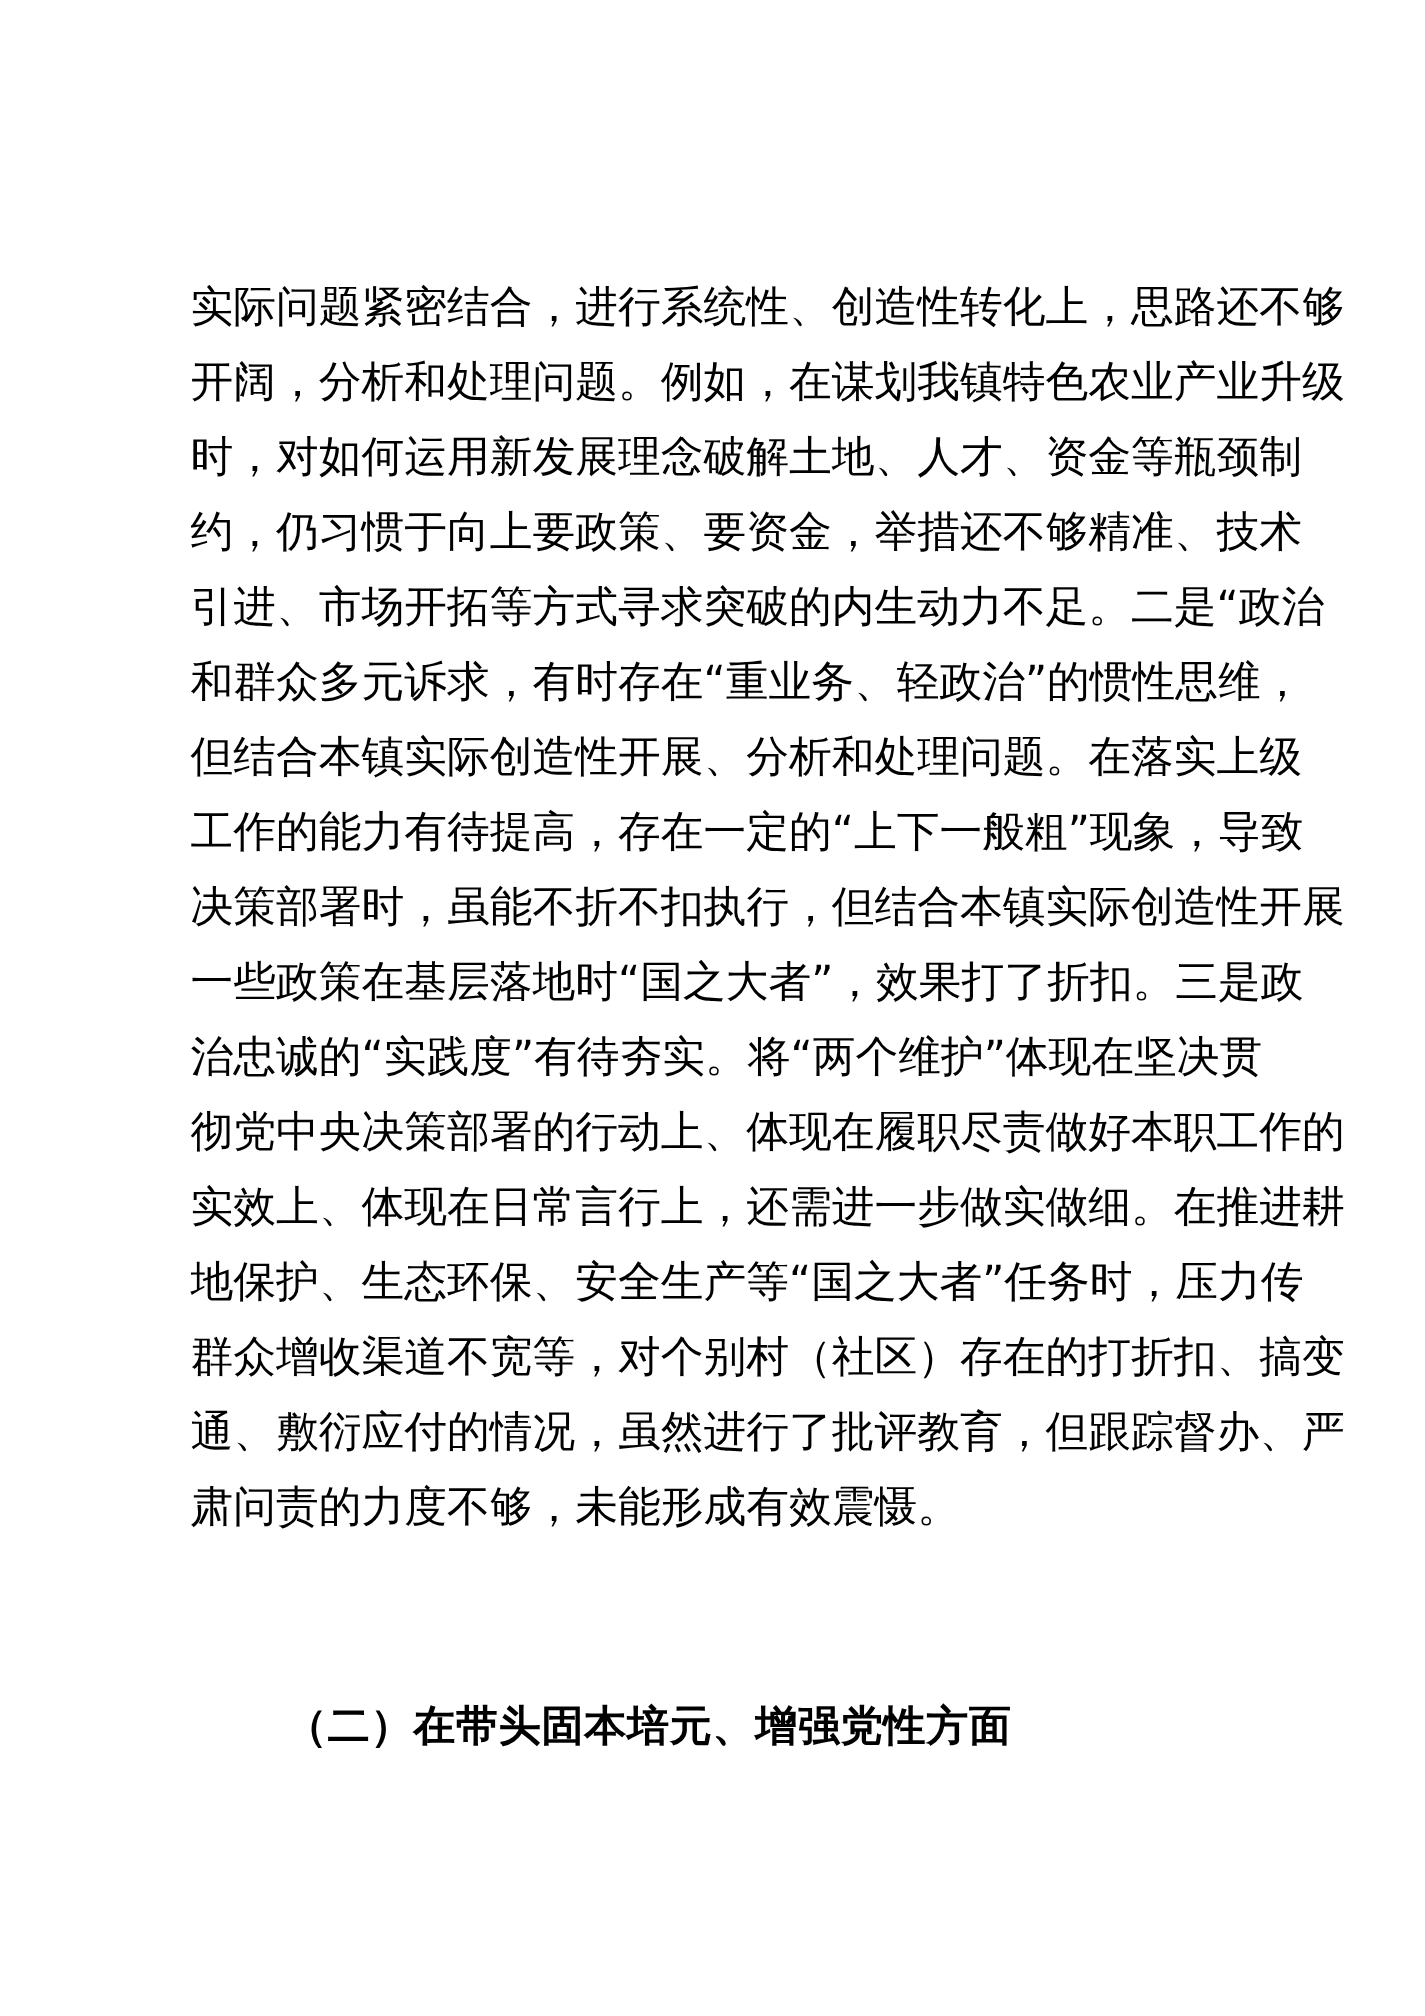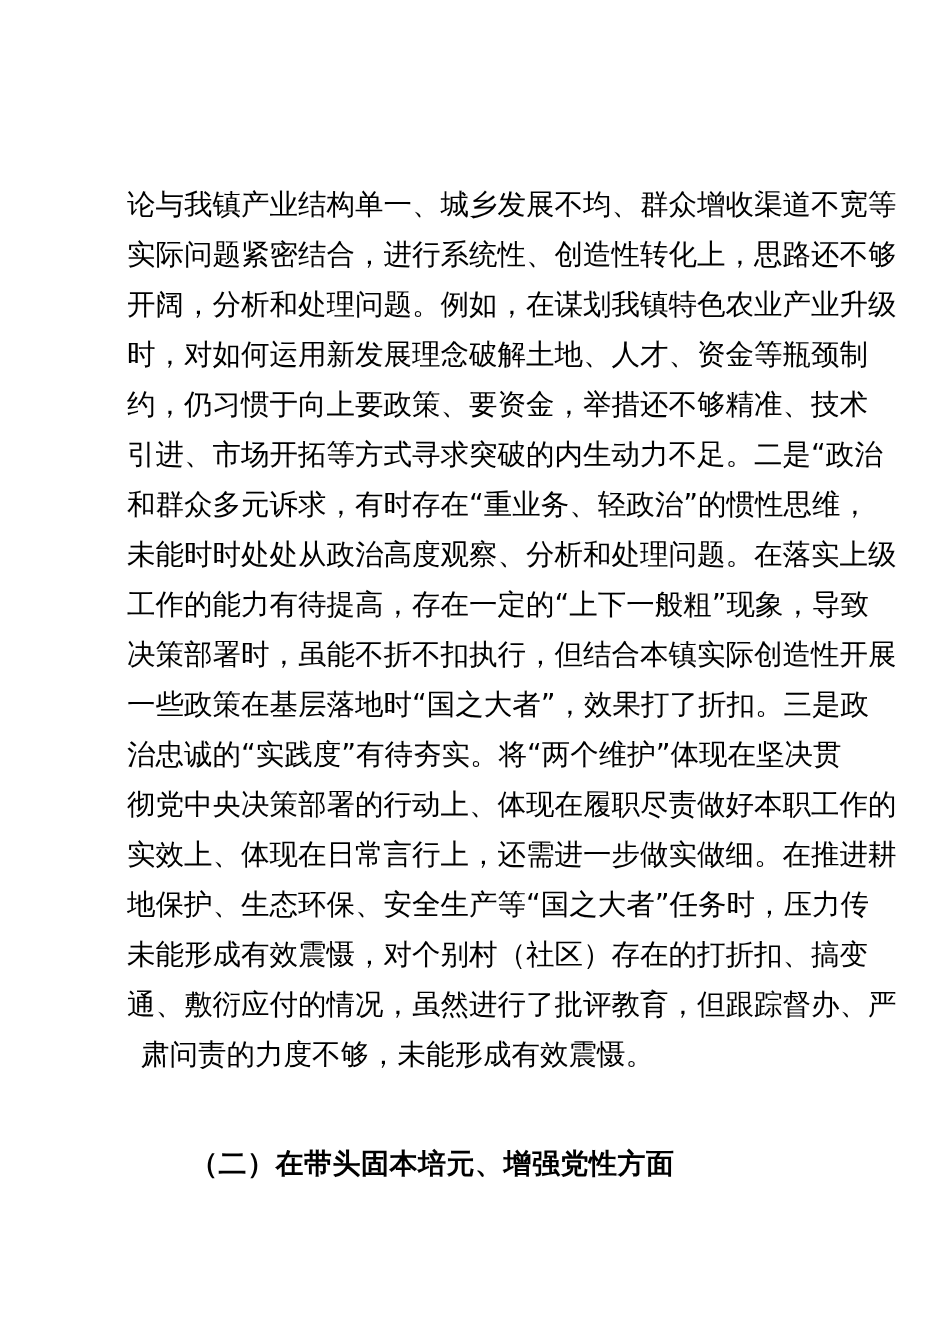--- a/index.html
+++ b/index.html
@@ -34,54 +34,51 @@
       height: 50px;
       line-height: 50px;
       font-size: 28.5px;
       white-space: nowrap;
       text-align: justify;
       text-align-last: justify;
       letter-spacing: 0;
     }
     .line.last {
       text-align-last: left;
-      margin-left: 14px;
     }
     .heading {
       position: absolute;
       left: 190px;
       top: 1126px;
       height: 50px;
       line-height: 50px;
       font-size: 28px;
       font-weight: bold;
       white-space: nowrap;
       letter-spacing: 0.5px;
-      margin-top: 13px;
     }
   </style>
 </head>
 <body>
 
 <div class="page">
   <div class="body-text">
-    <span class="line">论与我镇产业结构单一、城乡发展不均、群众增收渠道不宽等</span>
     <span class="line">实际问题紧密结合，进行系统性、创造性转化上，思路还不够</span>
     <span class="line">开阔，分析和处理问题。例如，在谋划我镇特色农业产业升级</span>
     <span class="line">时，对如何运用新发展理念破解土地、人才、资金等瓶颈制</span>
     <span class="line">约，仍习惯于向上要政策、要资金，举措还不够精准、技术</span>
     <span class="line">引进、市场开拓等方式寻求突破的内生动力不足。二是“政治</span>
     <span class="line">和群众多元诉求，有时存在“重业务、轻政治”的惯性思维，</span>
-    <span class="line">未能时时处处从政治高度观察、分析和处理问题。在落实上级</span>
+    <span class="line">但结合本镇实际创造性开展、分析和处理问题。在落实上级</span>
     <span class="line">工作的能力有待提高，存在一定的“上下一般粗”现象，导致</span>
     <span class="line">决策部署时，虽能不折不扣执行，但结合本镇实际创造性开展</span>
     <span class="line">一些政策在基层落地时“国之大者”，效果打了折扣。三是政</span>
     <span class="line">治忠诚的“实践度”有待夯实。将“两个维护”体现在坚决贯</span>
     <span class="line">彻党中央决策部署的行动上、体现在履职尽责做好本职工作的</span>
     <span class="line">实效上、体现在日常言行上，还需进一步做实做细。在推进耕</span>
     <span class="line">地保护、生态环保、安全生产等“国之大者”任务时，压力传</span>
-    <span class="line">未能形成有效震慑，对个别村（社区）存在的打折扣、搞变</span>
+    <span class="line">群众增收渠道不宽等，对个别村（社区）存在的打折扣、搞变</span>
     <span class="line">通、敷衍应付的情况，虽然进行了批评教育，但跟踪督办、严</span>
     <span class="line last">肃问责的力度不够，未能形成有效震慑。</span>
   </div>
 
   <div class="heading">（二）在带头固本培元、增强党性方面</div>
 </div>
 
 </body></html>

